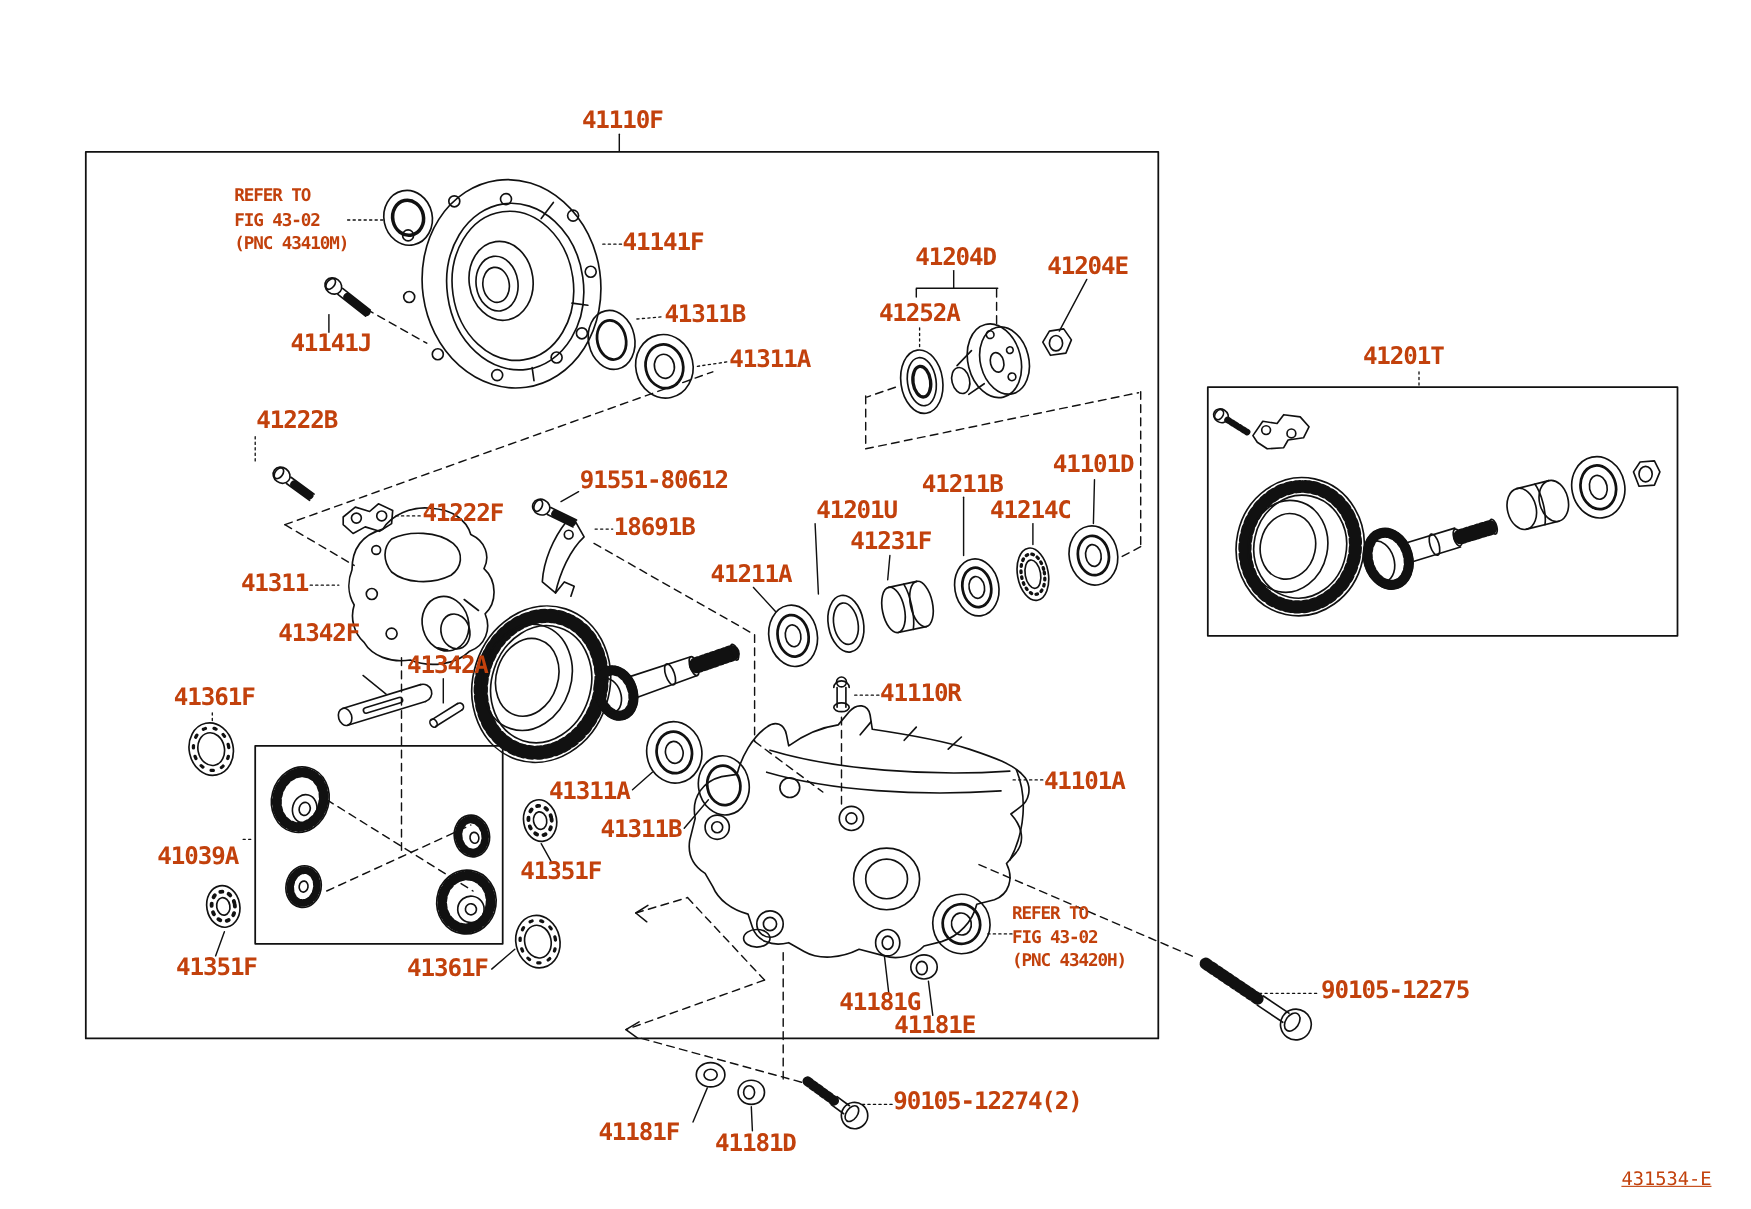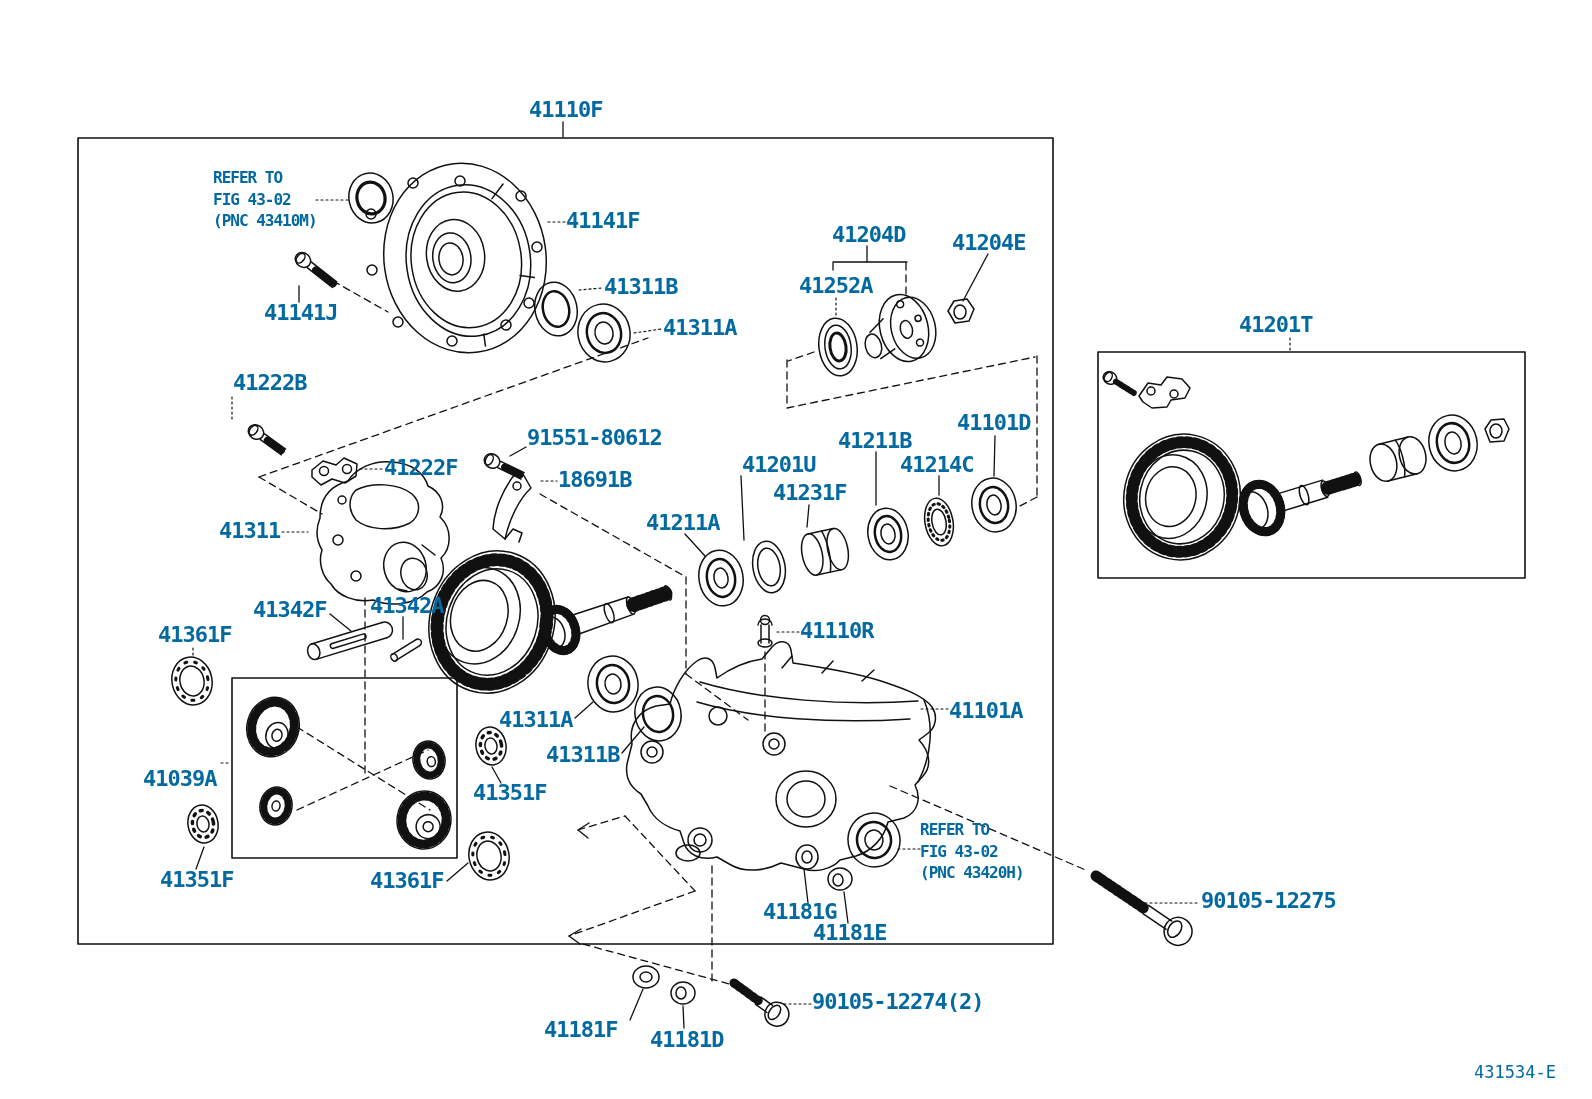--- a/index.html
+++ b/index.html
@@ -2,25 +2,25 @@
 <html><head>
 <meta charset="utf-8">
 <style>
   html,body{margin:0;padding:0;background:#ffffff;}
   .stage{
     position:relative;width:1592px;height:1099px;background:#fff;overflow:hidden;
     font-family:"DejaVu Sans Mono","Liberation Mono",monospace;
   }
   .stage svg{position:absolute;left:0;top:0;}
   .lbl{
-    position:absolute;color:#0369a1;font-weight:bold;font-size:22px;line-height:21px;
+    position:absolute;color:#c2410c;font-weight:bold;font-size:22px;line-height:21px;
     letter-spacing:-1px;white-space:pre;
   }
   .lbl.note{font-size:16px;line-height:21.5px;}
-  .lbl.code{font-size:17px;font-weight:normal;letter-spacing:0;}
+  .lbl.code{font-size:17px;font-weight:normal;letter-spacing:0;text-decoration:underline;}
 </style>
 </head>
 <body>
 
 <div class="stage">
 
 <svg width="1592" height="1099" viewBox="0 0 1592 1099">
 <g stroke="#111" fill="none" stroke-width="1.5" stroke-linecap="round" stroke-linejoin="round">
 
   <rect x="78" y="138" width="975" height="806" stroke-width="1.6"></rect>
@@ -470,21 +470,21 @@
 <div class="lbl" style="left:527px;top:427px">91551-80612</div>
 <div class="lbl" style="left:384px;top:457px">41222F</div>
 <div class="lbl" style="left:558px;top:469px">18691B</div>
 <div class="lbl" style="left:742px;top:454px">41201U</div>
 <div class="lbl" style="left:773px;top:482px">41231F</div>
 <div class="lbl" style="left:646px;top:512px">41211A</div>
 <div class="lbl" style="left:838px;top:430px">41211B</div>
 <div class="lbl" style="left:900px;top:454px">41214C</div>
 <div class="lbl" style="left:957px;top:412px">41101D</div>
 <div class="lbl" style="left:219px;top:520px">41311</div>
-<div class="lbl" style="left:253px;top:599px">41342F</div>
+<div class="lbl" style="left:253px;top:566px">41342F</div>
 <div class="lbl" style="left:370px;top:595px">41342A</div>
 <div class="lbl" style="left:158px;top:624px">41361F</div>
 <div class="lbl" style="left:800px;top:620px">41110R</div>
 <div class="lbl" style="left:143px;top:768px">41039A</div>
 <div class="lbl" style="left:499px;top:709px">41311A</div>
 <div class="lbl" style="left:546px;top:744px">41311B</div>
 <div class="lbl" style="left:473px;top:782px">41351F</div>
 <div class="lbl" style="left:160px;top:869px">41351F</div>
 <div class="lbl" style="left:370px;top:870px">41361F</div>
 <div class="lbl" style="left:949px;top:700px">41101A</div>

